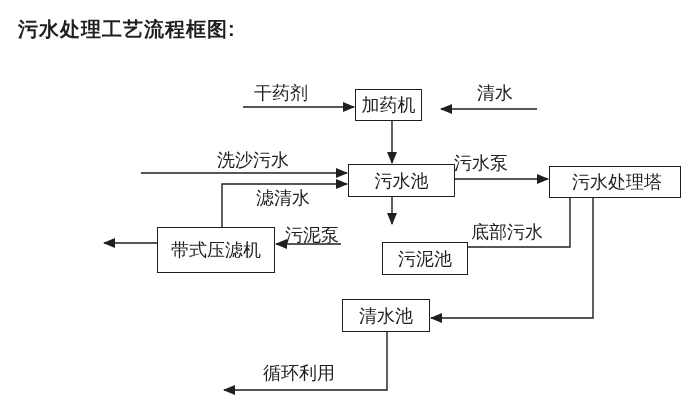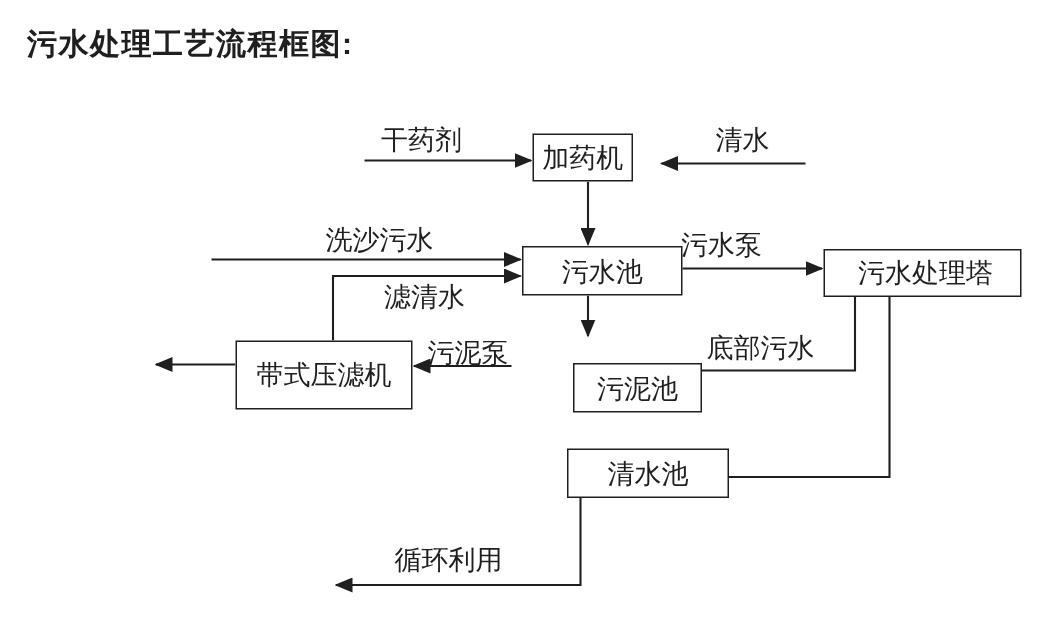--- a/index.html
+++ b/index.html
@@ -44,21 +44,21 @@
     justify-content: center;
     font-size: 18px;
     white-space: nowrap;
   }
   .box.align-left { justify-content: center; padding-left: 4px; }
   .box-dosing      { left: 355px; top: 89px;  width: 67px;  height: 32px; }
   .box-sewage-pool { left: 348px; top: 164px; width: 107px;  height: 33px; }
   .box-tower       { left: 549px; top: 166px; width: 132px; height: 32px; }
   .box-sludge      { left: 341px; top: 242px; width: 86px;  height: 33px; margin-left: 41px; }
   .box-belt        { left: 157px; top: 227px; width: 118px; height: 46px; }
-  .box-clean       { left: 342px; top: 299px; width: 108px;  height: 33px; margin-left: 36px; }
+  .box-clean       { left: 342px; top: 299px; width: 88px;  height: 33px; }
   .flow-label {
     position: absolute;
     font-size: 18px;
     white-space: nowrap;
     line-height: 1.1;
   }
   .lbl-dry         { left: 254px; top: 84px;  }
   .lbl-clean       { left: 477px; top: 84px;  }
   .lbl-sand        { left: 173px; top: 151px; margin-left: 44px; }
   .lbl-filtered    { left: 256px; top: 189px; }

